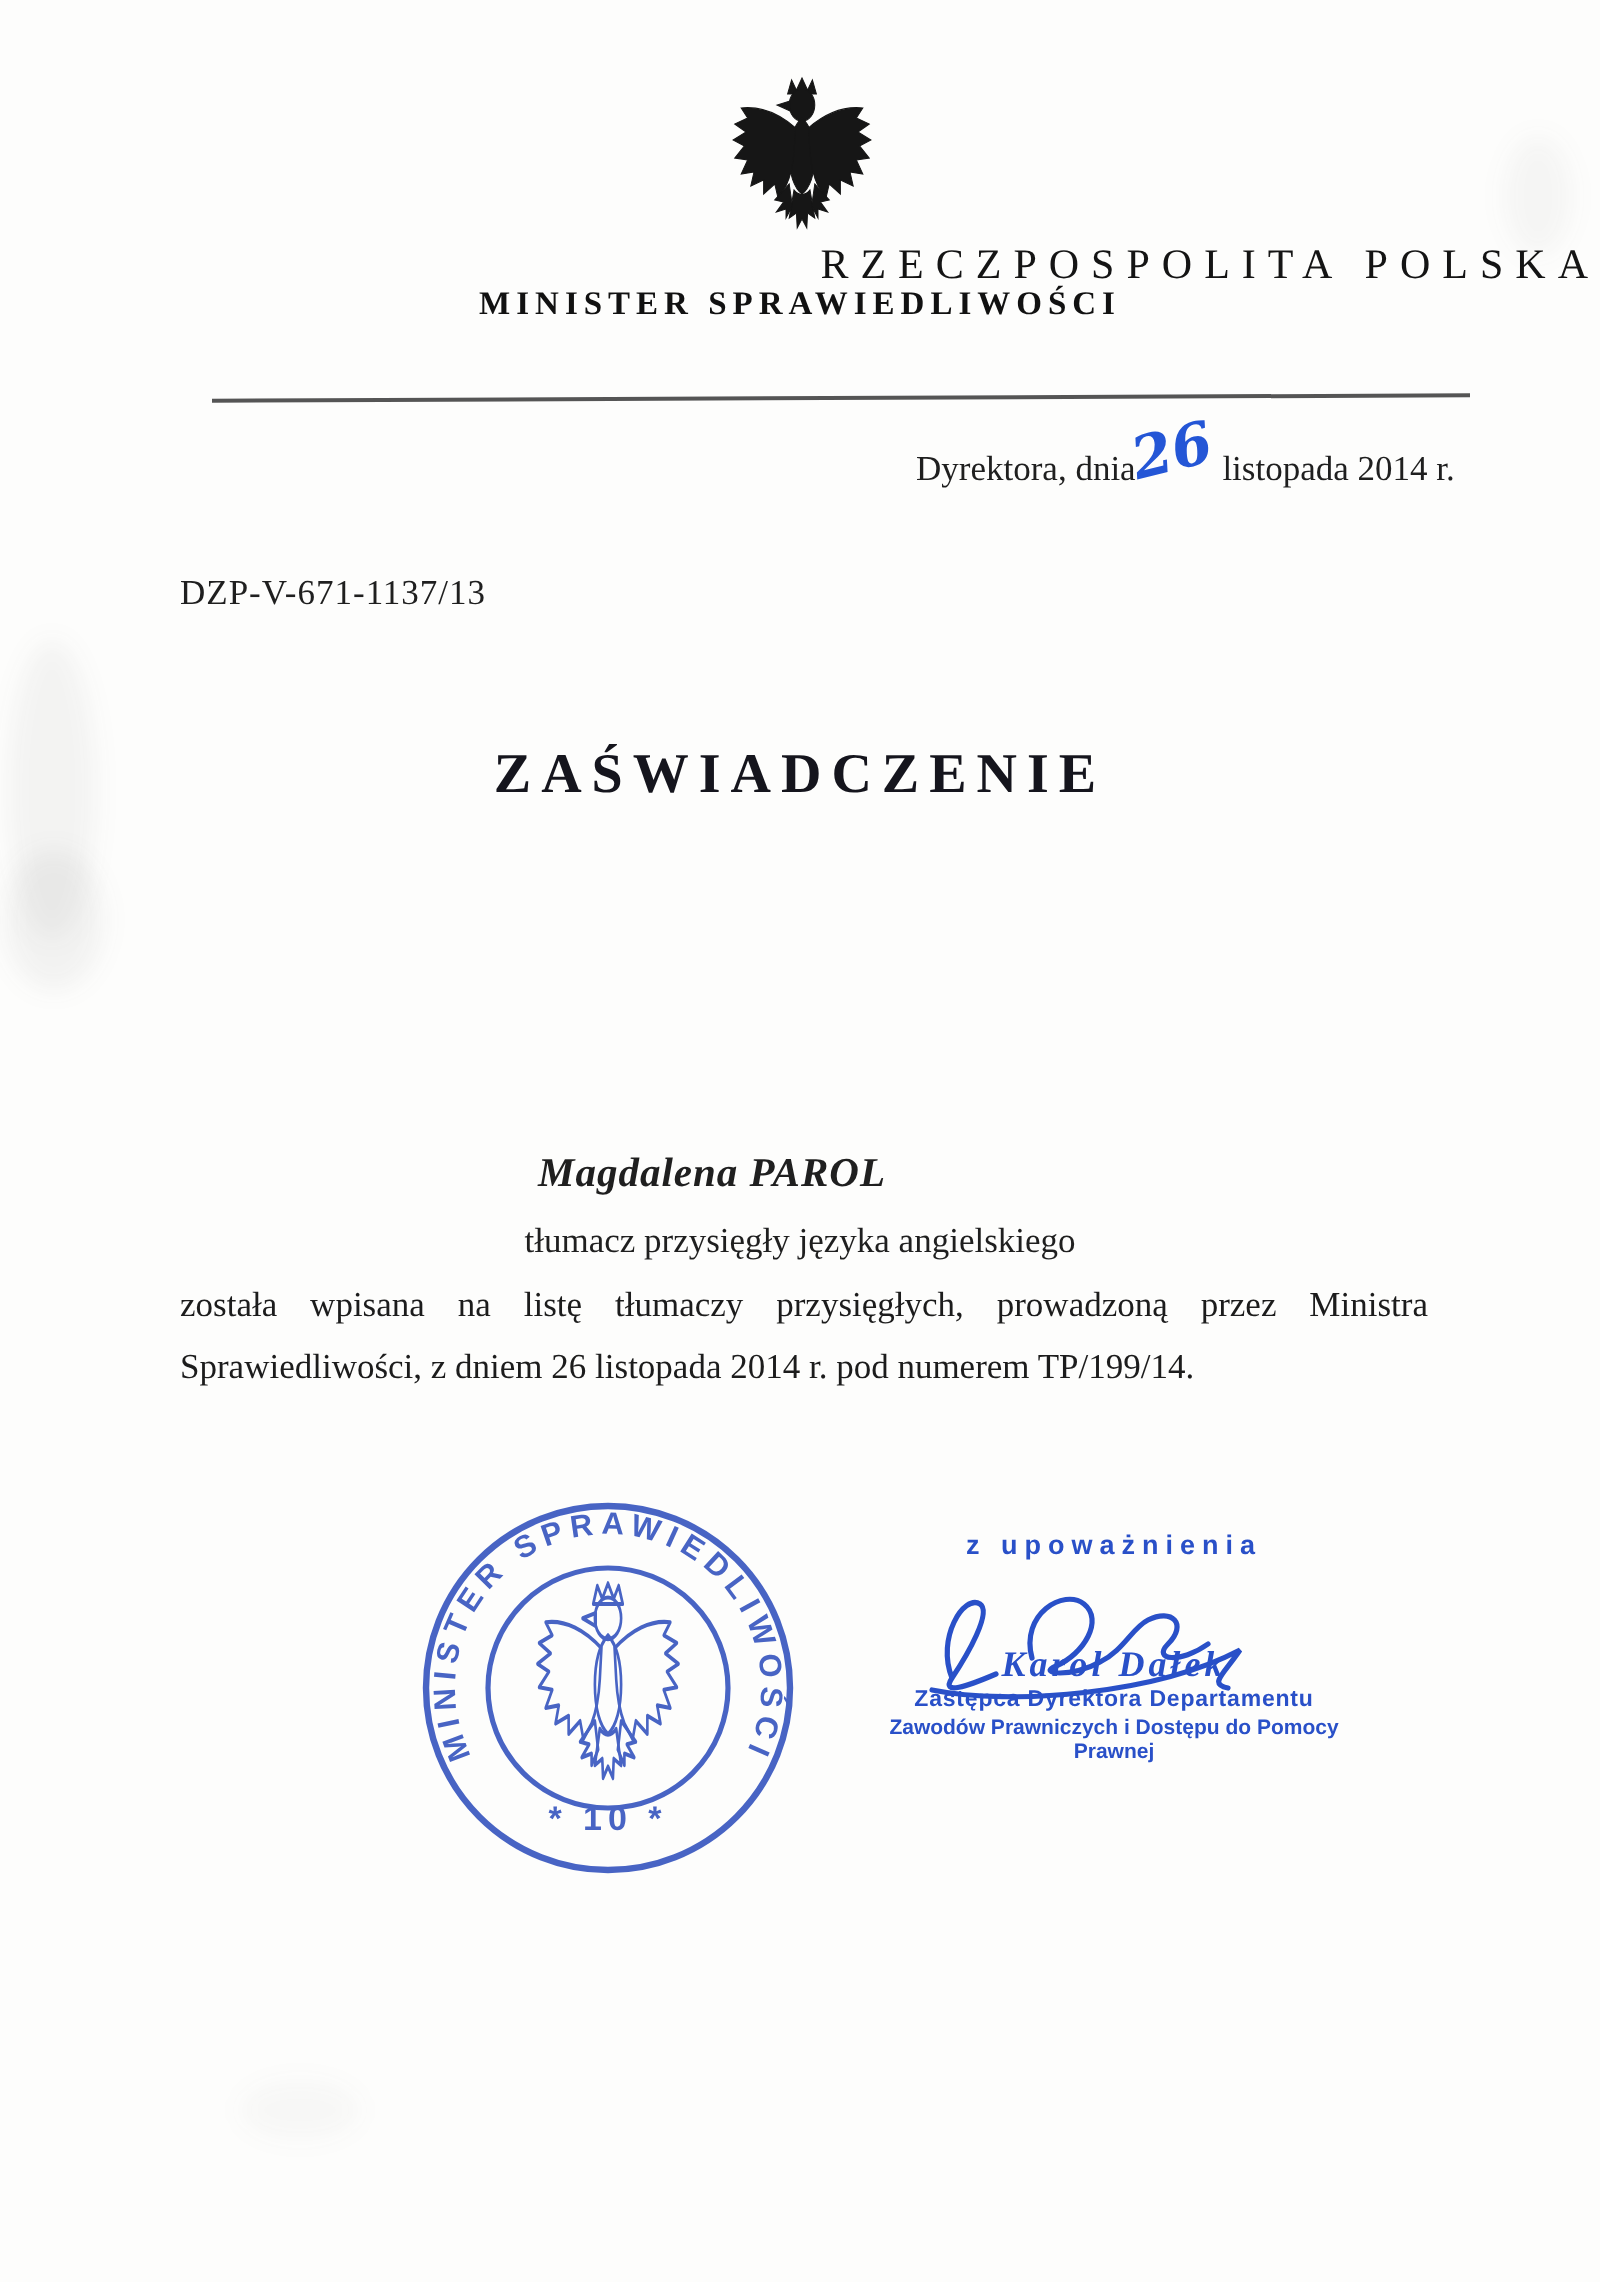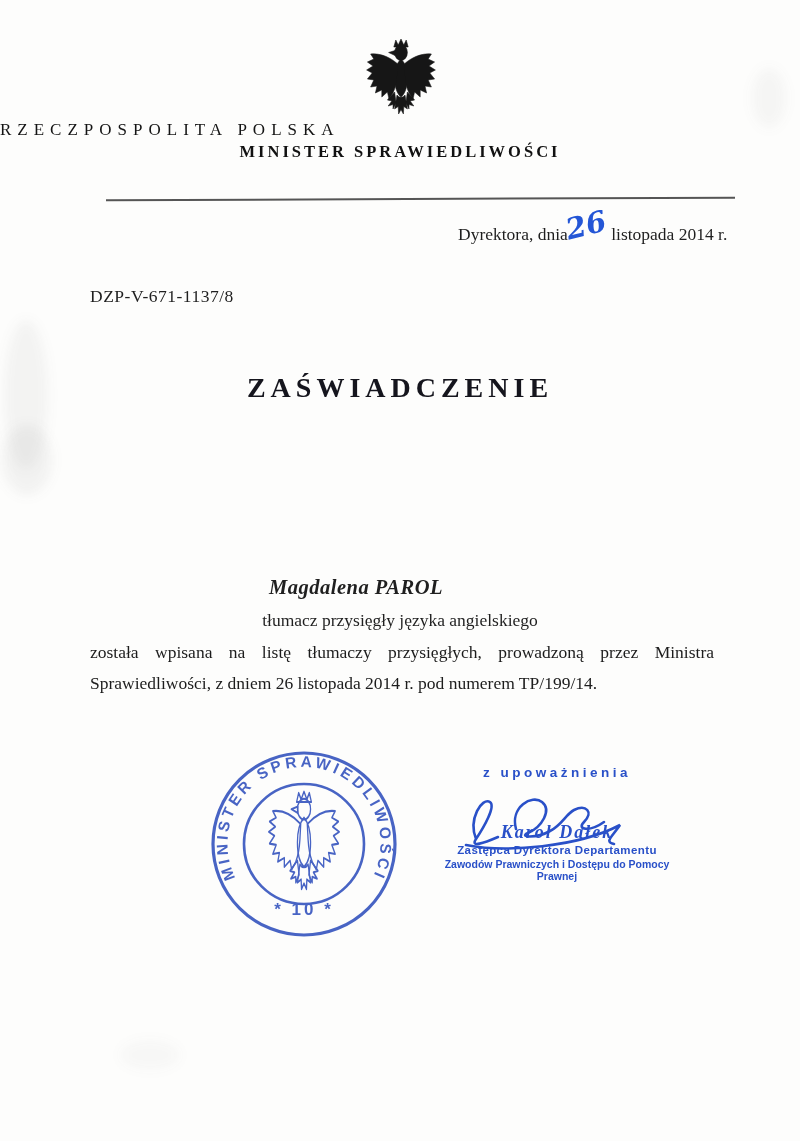--- a/index.html
+++ b/index.html
@@ -8,22 +8,22 @@
     background:#fdfdfc;overflow:hidden;
     font-family:"Liberation Serif","DejaVu Serif",serif;color:#1f1f1f;
   }
   
   .smudge{position:absolute;border-radius:50%;filter:blur(6px);pointer-events:none;}
   .sm1{left:4px;top:320px;width:44px;height:150px;background:rgba(60,60,60,0.05);}
   .sm2{left:2px;top:425px;width:50px;height:70px;background:rgba(60,60,60,0.06);}
   .sm3{left:752px;top:68px;width:34px;height:60px;background:rgba(60,60,60,0.045);}
   .sm4{left:120px;top:1040px;width:60px;height:30px;background:rgba(60,60,60,0.03);}
   .eagle-top{position:absolute;left:361px;top:37px;width:80px;height:80px;}
-  .lh1{position:absolute;left:0;top:120px;width:800px;text-align:left;
-       font-size:17px;letter-spacing:6px;color:#141414;}
+  .lh1{position:absolute;left:0;top:120px;width:800px;text-align:right;
+       font-size:21px;letter-spacing:6px;color:#141414;}
   .lh2{position:absolute;left:0;top:142px;width:800px;text-align:center;
        font-size:16.5px;font-weight:bold;letter-spacing:3px;color:#111;}
   .rule{position:absolute;left:106px;top:198px;width:629px;height:2px;
         background:#555;transform:rotate(-0.25deg);}
 
   .dateline{position:absolute;left:458px;top:224px;font-size:17.5px;white-space:nowrap;}
   .hand-day{
     display:inline-block;font-family:"DejaVu Serif",serif;font-style:italic;font-weight:bold;
     font-size:29px;color:#2456d6;transform:rotate(-14deg) translateY(-5px);
     margin:0 4px 0 -1px;line-height:0;
@@ -84,21 +84,21 @@
   </svg>
 
   <div class="lh1">RZECZPOSPOLITA POLSKA</div>
   <div class="lh2">MINISTER SPRAWIEDLIWOŚCI</div>
   <div class="rule"></div>
 
   <div class="dateline">
     <span>Dyrektora, dnia</span><span class="hand-day">26</span><span>listopada 2014 r.</span>
   </div>
 
-  <div class="refno">DZP-V-671-1137/8</div>
+  <div class="refno">DZP-V-671-1137/13</div>
 
   <h1 class="doc-title">ZAŚWIADCZENIE</h1>
 
 
   <div class="person-name">Magdalena PAROL</div>
   <div class="person-title">tłumacz przysięgły języka angielskiego</div>
 
   <p class="body-par p2">została wpisana na listę tłumaczy przysięgłych, prowadzoną przez Ministra Sprawiedliwości, z dniem 26 listopada 2014 r. pod numerem TP/199/14.</p>
 
   <svg class="stamp" viewBox="0 0 192 192">

